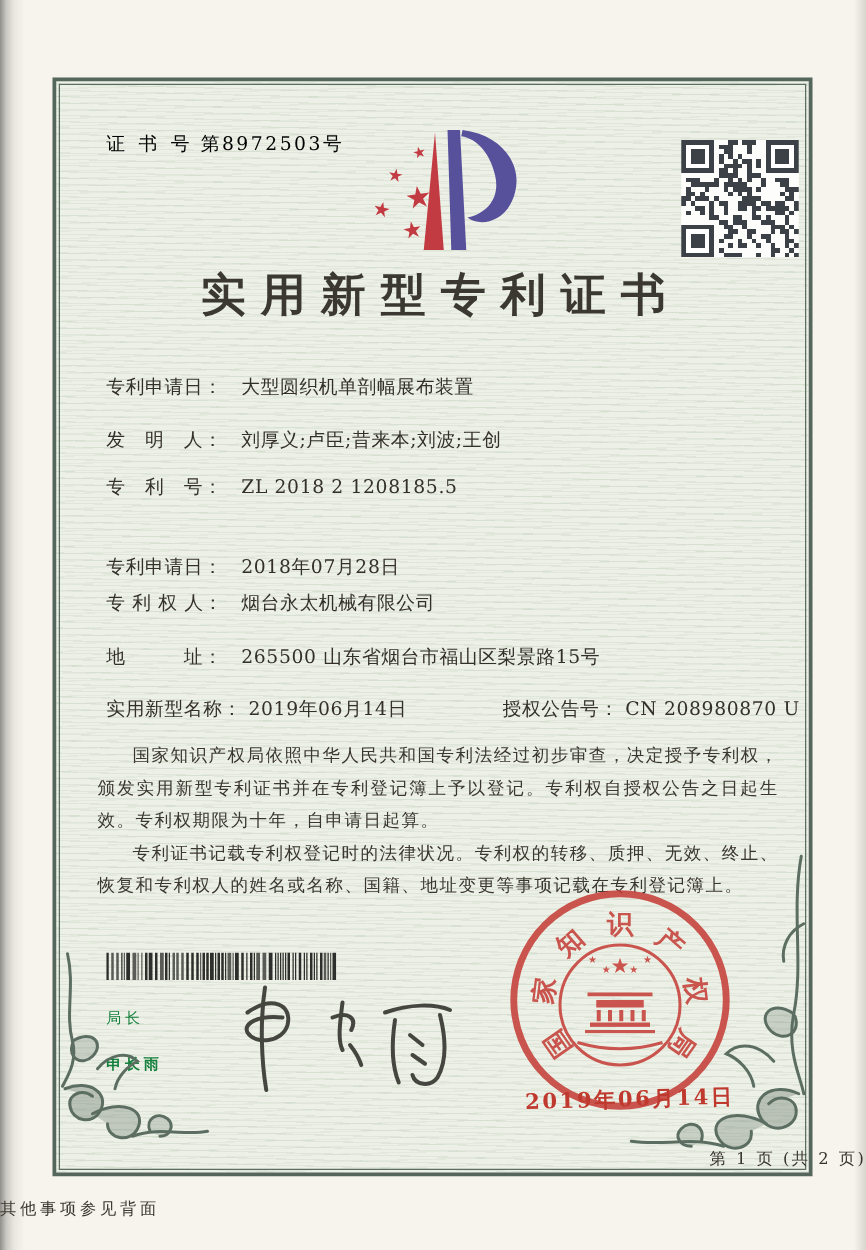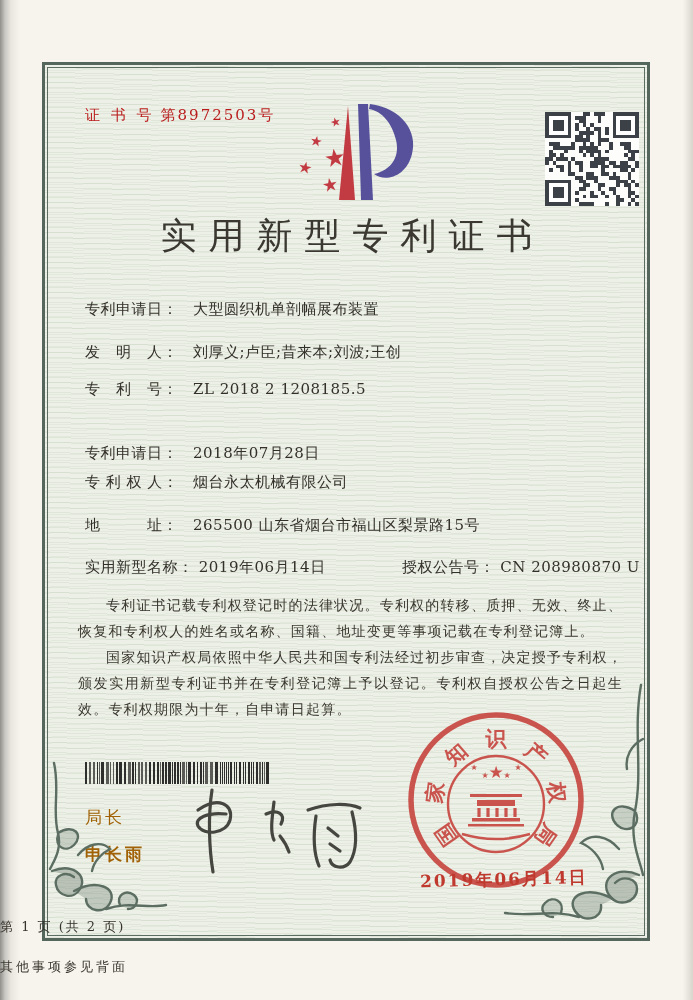--- a/index.html
+++ b/index.html
@@ -27,51 +27,51 @@
     background:
       repeating-linear-gradient(1.5deg, rgba(130,160,130,.13) 0 1px, rgba(0,0,0,0) 1px 5px),
       repeating-linear-gradient(-1.5deg, rgba(130,160,130,.09) 0 1px, rgba(0,0,0,0) 1px 6px),
       #edf0e6;
   }
   .frame::after {
     content:""; position:absolute; left:2px; top:2px; right:2px; bottom:2px;
     border:1px solid #5c6e62; pointer-events:none;
   }
   .cert-no {
-    position:absolute; left:85px; top:106px; font-size:15px; letter-spacing:3px; color:#b91c1c;
+    position:absolute; left:85px; top:106px; font-size:15px; letter-spacing:3px; color:#000000;
   }
   .cert-no b { font-weight:normal; margin-left:6px; letter-spacing:2px; }
   .logo { position:absolute; left:286px; top:98px; width:162px; height:110px; }
   .qr { position:absolute; left:545px; top:112px; width:94px; height:94px; background:#fdfdfb; }
   .title {
     position:absolute; left:0; top:212px; width:693px; text-align:center;
-    font-size:36px; font-weight:400; letter-spacing:12px; color:#3a3831; text-indent:12px;
+    font-size:36px; font-weight:700; letter-spacing:12px; color:#3a3831; text-indent:12px;
   }
   .fields { position:absolute; left:85px; top:0; width:540px; font-size:15px; color:#33302a; }
   .frow { position:absolute; left:0; white-space:nowrap; letter-spacing:.5px; }
   .frow .lab { display:inline-block; min-width:100px; }
   .frow .val { margin-left:8px;margin-top:24px; }
   .r0{top:300px} .r1{top:343px} .r2{top:380px} .r3{top:444px} .r4{top:473px} .r5{top:516px}
   .grant-row { position:absolute; top:558px; left:0; white-space:nowrap; letter-spacing:.5px;}
   .grant-no { position:absolute; left:285px; top:0; white-space:nowrap;margin-left:32px; }
   .paras {
     position:absolute; left:78px; top:592px; width:545px;
     font-size:14px; line-height:26px; letter-spacing:1.2px; color:#3a372f; text-align:justify;
   }
   .paras p { text-indent:2em; }
   .barcode { position:absolute; left:85px; top:762px; width:184px; height:22px; }
-  .director { position:absolute; left:85px; font-size:17px; letter-spacing:3px; color:#a16207; }
+  .director { position:absolute; left:85px; font-size:12px; letter-spacing:3px; color:#15803d; }
   .d1 { top:806px; } .d2 { top:843px;font-weight:bold; }
   .signature { position:absolute; left:182px; top:776px; width:200px; height:104px; }
   .seal { position:absolute; left:404px; top:708px; width:184px; height:184px; opacity:.88; }
   .seal-date {
     position:absolute; left:420px; top:868px; font-size:17px; letter-spacing:2px;
     color:#c0392f; transform:rotate(-1.5deg); font-weight:600;
   }
-  .page-footer { position:absolute; left:0; top:918px; width:693px; text-align:left; font-size:13px; letter-spacing:2px; color:#36332d; }
+  .page-footer { position:absolute; left:0; top:918px; width:693px; text-align:right; font-size:13px; letter-spacing:2px; color:#36332d; }
   .back-note { position:absolute; left:0; top:958px; width:600px; text-align:left; font-size:13px; letter-spacing:3px; color:#3a372f; }
   .orn { position:absolute; pointer-events:none; }
   .orn-bl { left:44px; bottom:61px; width:130px; height:180px; }
   .orn-br { right:44px; bottom:61px; width:150px; height:260px; transform:scaleX(-1); }
   .logo-star { position:absolute; color:#c23b42; line-height:1; font-family:"DejaVu Sans",sans-serif; }
 </style>
 </head>
 <body>
 
 <div class="spine"></div>
@@ -325,22 +325,22 @@
     <span>实用新型名称：</span>
     <span>2019年06月14日</span>
     <span class="grant-no">
       <span>授权公告号：</span>
       <span>CN 208980870 U</span>
     </span>
   </div>
 </div>
 
 <div class="paras">
+  <p>国家知识产权局依照中华人民共和国专利法经过初步审查，决定授予专利权，颁发实用新型专利证书并在专利登记簿上予以登记。专利权自授权公告之日起生效。专利权期限为十年，自申请日起算。</p>
   <p>专利证书记载专利权登记时的法律状况。专利权的转移、质押、无效、终止、恢复和专利权人的姓名或名称、国籍、地址变更等事项记载在专利登记簿上。</p>
-  <p>国家知识产权局依照中华人民共和国专利法经过初步审查，决定授予专利权，颁发实用新型专利证书并在专利登记簿上予以登记。专利权自授权公告之日起生效。专利权期限为十年，自申请日起算。</p>
 </div>
 
 <svg class="barcode" viewBox="0 0 184 22" preserveAspectRatio="none">
     <rect x="0" y="0" width="2" height="22" fill="#2e2e2c"></rect>
     <rect x="4" y="0" width="2" height="22" fill="#5a5a56"></rect>
     <rect x="8" y="0" width="2" height="22" fill="#5a5a56"></rect>
     <rect x="12" y="0" width="1" height="22" fill="#2e2e2c"></rect>
     <rect x="14" y="0" width="1" height="22" fill="#5a5a56"></rect>
     <rect x="16" y="0" width="3" height="22" fill="#2e2e2c"></rect>
     <rect x="21" y="0" width="3" height="22" fill="#5a5a56"></rect>

